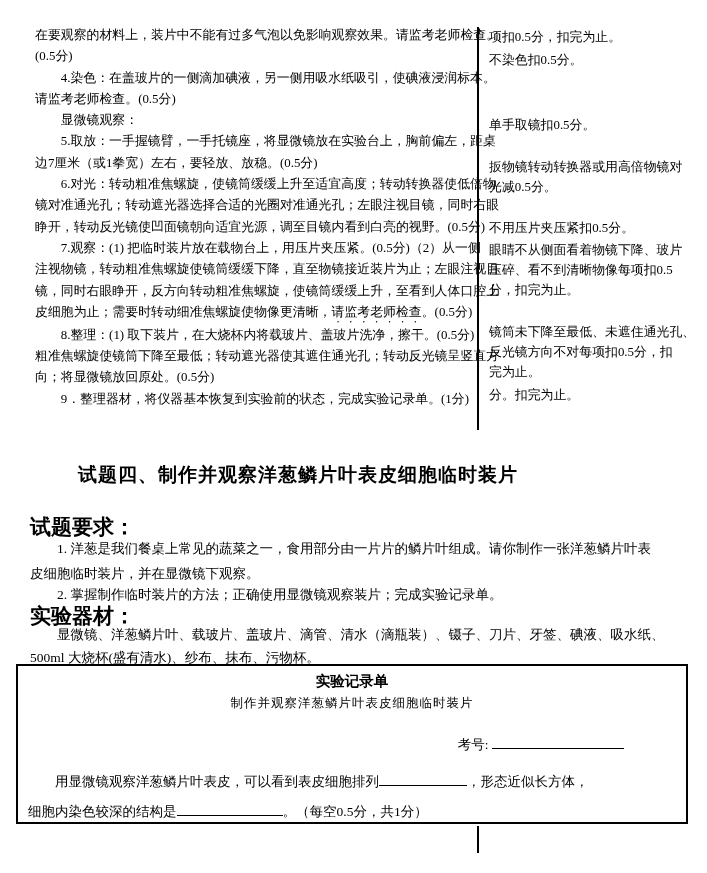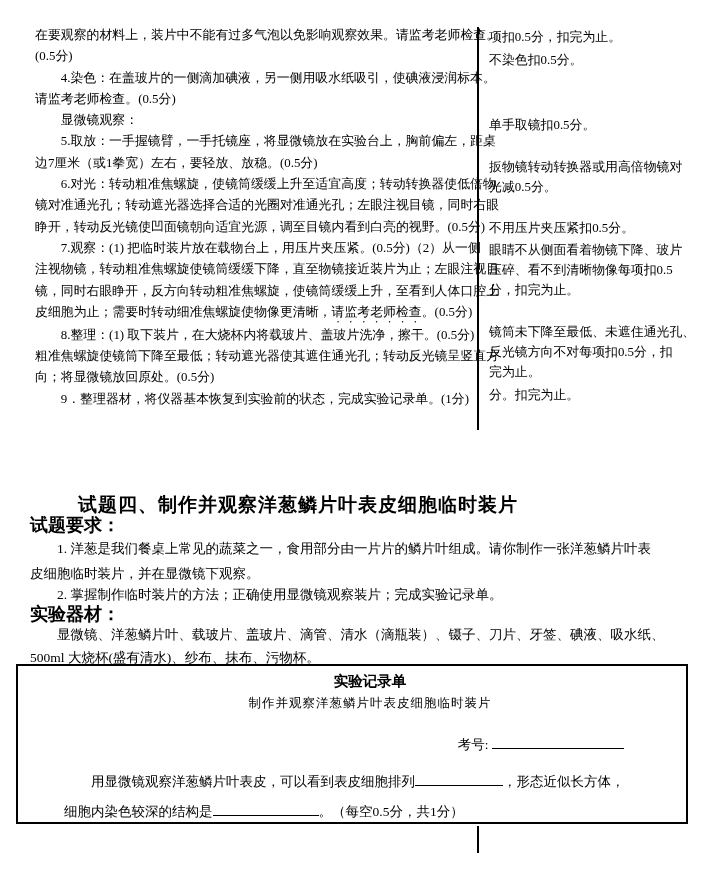--- a/index.html
+++ b/index.html
@@ -22,39 +22,39 @@
   .n0{top:27px} .n1{top:50px} .n2{top:115px} .n3{top:157px}
   .n4{top:218px} .n5{top:240px} .n6{top:322px} .n7{top:385px}
 
   .emph {
     -webkit-text-emphasis:filled dot; -webkit-text-emphasis-position:under right;
     text-emphasis:filled dot; text-emphasis-position:under right;margin-top:16px;
   }
 
   
   .doc-title {
-    position:absolute; top:492px; left:0; width:596px; text-align:center;
+    position:absolute; top:462px; left:0; width:596px; text-align:center;
     font-size:19px; font-weight:bold; letter-spacing:1px;
     font-family:Liberation Mono, monospace;
   }
   .heading {
-    position:absolute; left:30px; font-size:18px; font-weight:bold;
+    position:absolute; left:30px; font-size:21px; font-weight:bold;
     font-family:"Liberation Sans","DejaVu Sans",sans-serif;
   }
   .h-req { top:513px; }
   .h-mat { top:602px; }
   .bodyblock { position:absolute; left:30px; width:670px; font-size:13.5px; }
   .b-req1 { top:537px; line-height:24.5px; }
   .b-req2 { top:586px; }
   .b-mat  { top:624px; line-height:22.5px; }
 
   
   .box {
     position:absolute; left:16px; top:664px; width:672px; height:160px;
-    border:2px solid #000; box-sizing:border-box;padding-left:36px;
+    border:2px solid #000; box-sizing:border-box;
   }
   .box-title {
     text-align:center; margin-top:6px; font-size:14.5px; font-weight:bold;
     font-family:"Liberation Sans","DejaVu Sans",sans-serif;
   }
   .box-subtitle {
     text-align:center; margin-top:4px; font-size:12.5px; font-weight:normal;
     font-family:"Liberation Sans","DejaVu Sans",sans-serif; letter-spacing:1px;
   }
   .exam-line { text-align:right; padding-right:62px; margin-top:22px; font-size:13.5px; }

